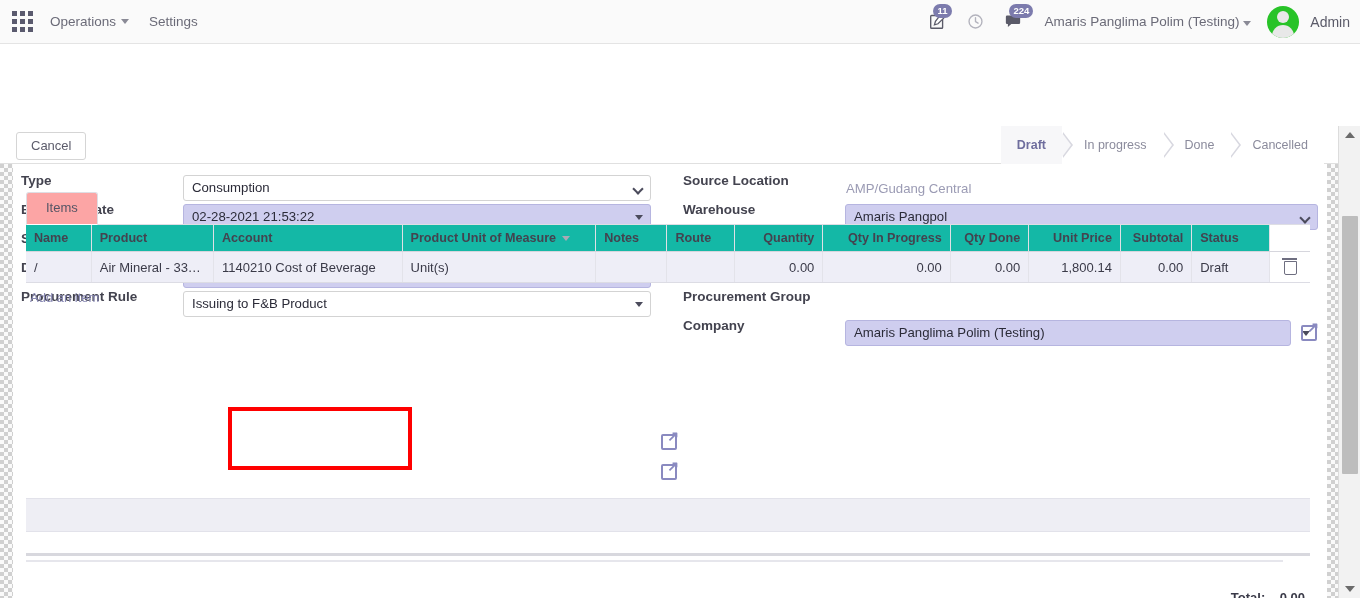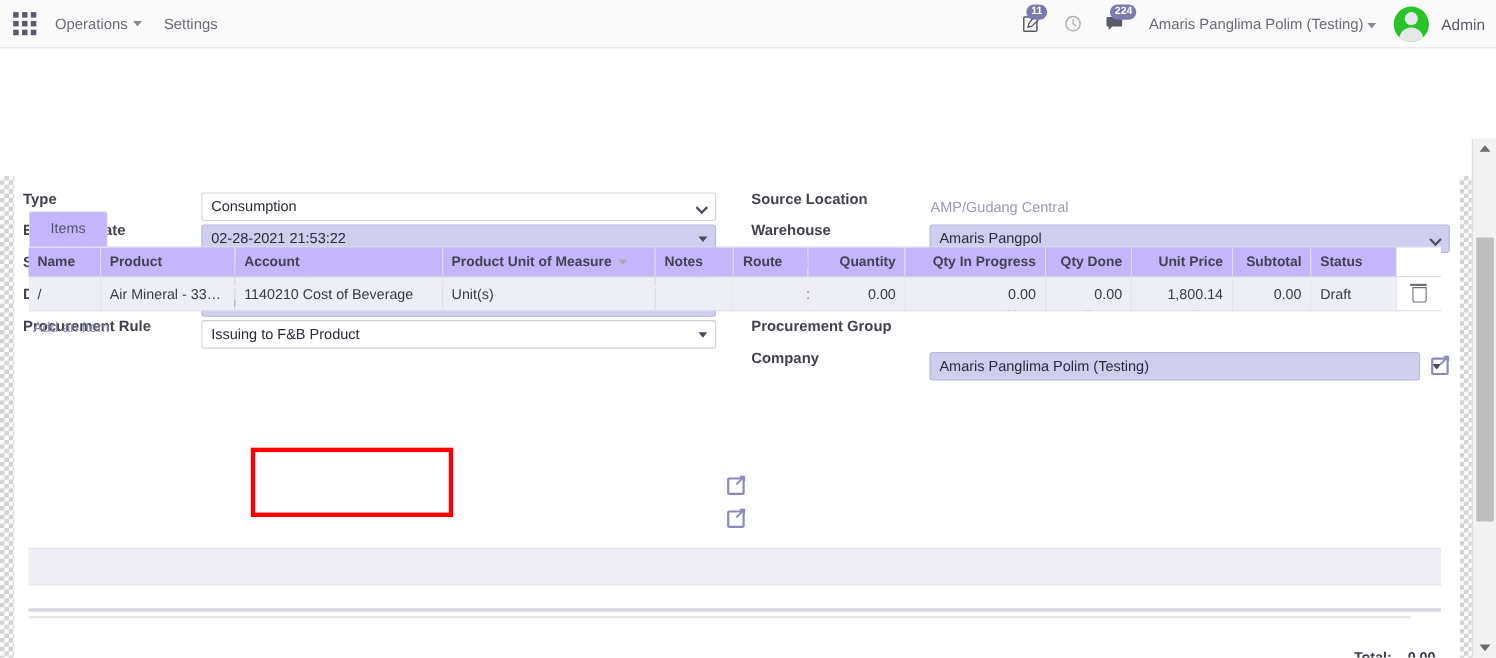--- a/index.html
+++ b/index.html
@@ -182,27 +182,27 @@
     font-size: 14px; color: #8a8ac0; line-height: 14px; font-weight: bold;
   }
   .ext-after { margin-left: 10px; }
 
   
   .notebook { position:absolute; left: 26px; top: 192px; width: 1284px; }
   .tabs { display:flex; border-bottom: 1px solid #dedee4; height: 33px; }
   .tab {
     padding: 7px 19px 6px; font-size: 13px; color: #555565;
     border: 1px solid #dedee4; border-bottom: 1px solid #fff;
-    border-radius: 3px 3px 0 0; background:#c4b5fd; margin-bottom: -1px; cursor:pointer;
+    border-radius: 3px 3px 0 0; background:#fca5a5; margin-bottom: -1px; cursor:pointer;
   }
 
   
   .otable { width: 1284px; border-collapse: collapse; table-layout: fixed; }
   .otable th {
-    background: #c4b5fd; border-bottom: 1px solid #d6d6dd;
+    background: #14b8a6; border-bottom: 1px solid #d6d6dd;
     font-size: 12.6px; color: #43434f; font-weight: bold;
     padding: 6px 8px; text-align: left; white-space: nowrap;
     border-right: 1px solid #e0e0e6;
   }
   .otable th.num, .otable td.num { text-align: right; }
   .otable td {
     background: #eeeef7; border-bottom: 1px solid #dcdce4;
     font-size: 13px; color: #3a3a48; padding: 6px 8px;
     white-space: nowrap; overflow:hidden; text-overflow: ellipsis;
     border-right: 1px solid #e3e3ea;
@@ -316,20 +316,29 @@
       <div class="username">
         <span>Amaris Panglima Polim (Testing)</span>
         <span class="caret-down"></span>
       </div>
       <div class="avatar"></div>
       <div class="adminlabel">Admin</div>
     </div>
   </div>
 
 
+  <div class="statusbar-row">
+    <button class="btn btn-default cancel-btn">Cancel</button>
+    <div class="statusflow">
+      <div class="stage first active">Draft</div>
+      <div class="stage">In progress</div>
+      <div class="stage">Done</div>
+      <div class="stage last">Cancelled</div>
+    </div>
+  </div>
 
   <div class="sheet">
 
     <div class="form-grid">
 
       <div class="fcol left">
 
         <div class="frow">
           <div class="flabel">Type</div>
           <div class="fctl">

